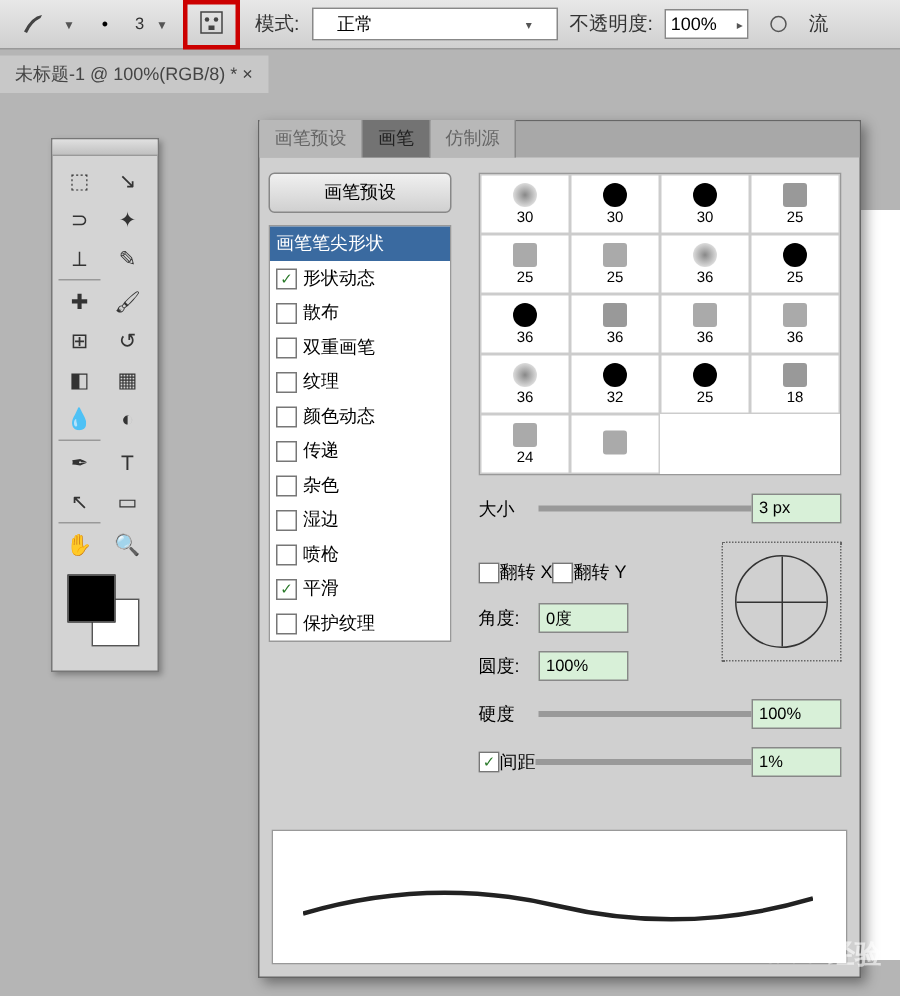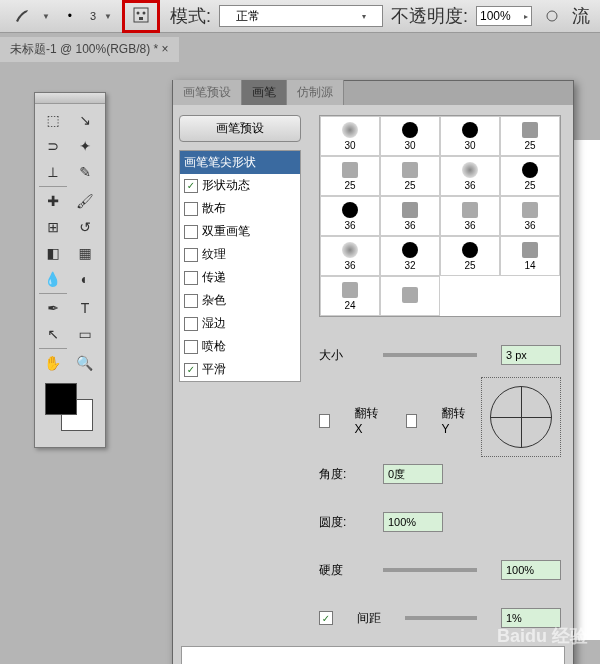--- a/index.html
+++ b/index.html
@@ -35,21 +35,21 @@
 }
 .dropdown-arrow {
   font-size: 8px;
   color: #555;
 }
 .tb-num {
   font-size: 11px;
   color: #333;
 }
 .tb-label {
-  font-size: 18px;
+  font-size: 13px;
   color: #333;
 }
 .mode-select {
   background: #fff;
   border: 1px solid #888;
   height: 20px;
   width: 130px;
   padding: 0 16px;
   display: flex;
   align-items: center;
@@ -228,22 +228,22 @@
 }
 .tip-shape {
   width: 16px;
   height: 16px;
   border-radius: 50%;
   margin-bottom: 2px;
 }
 .ctrl-row {
   display: flex;
   align-items: center;
-  margin-top: 28px;
-  gap: 24px;
+  margin-top: 12px;
+  gap: 0;
 }
 .ctrl-label {
   width: 40px;
   font-size: 12px;
 }
 .slider-track {
   flex: 1;
   height: 4px;
   background: #999;
   position: relative;
@@ -413,37 +413,45 @@
           <div class="opt-row">
             <span class="checkbox"></span>
             <span>双重画笔</span>
           </div>
           <div class="opt-row">
             <span class="checkbox"></span>
             <span>纹理</span>
           </div>
           <div class="opt-row">
             <span class="checkbox"></span>
+            <span>颜色动态</span>
+          </div>
+          <div class="opt-row">
+            <span class="checkbox"></span>
             <span>传递</span>
           </div>
           <div class="opt-row">
             <span class="checkbox"></span>
             <span>杂色</span>
           </div>
           <div class="opt-row">
             <span class="checkbox"></span>
             <span>湿边</span>
           </div>
           <div class="opt-row">
             <span class="checkbox"></span>
             <span>喷枪</span>
           </div>
           <div class="opt-row">
             <span class="checkbox">✓</span>
             <span>平滑</span>
+          </div>
+          <div class="opt-row">
+            <span class="checkbox"></span>
+            <span>保护纹理</span>
           </div>
         </div>
     </div>
     <div class="right-col">
       <div class="tip-grid" id="tip-grid">
           <div class="tip-cell">
             <div class="tip-shape" style="background: radial-gradient(rgb(136, 136, 136), rgb(255, 255, 255));"></div>
             <span>30</span>
           </div>
           <div class="tip-cell">
@@ -497,21 +505,21 @@
           <div class="tip-cell">
             <div class="tip-shape" style="background: rgb(0, 0, 0);"></div>
             <span>32</span>
           </div>
           <div class="tip-cell">
             <div class="tip-shape" style="background: rgb(0, 0, 0);"></div>
             <span>25</span>
           </div>
           <div class="tip-cell">
             <div class="tip-shape" style="background: rgb(153, 153, 153); border-radius: 2px;"></div>
-            <span>14</span>
+            <span>18</span>
           </div>
           <div class="tip-cell">
             <div class="tip-shape" style="background: rgb(170, 170, 170); border-radius: 2px;"></div>
             <span>24</span>
           </div>
           <div class="tip-cell">
             <div class="tip-shape" style="background: rgb(170, 170, 170); border-radius: 2px;"></div>
             <span></span>
           </div>
         </div>

